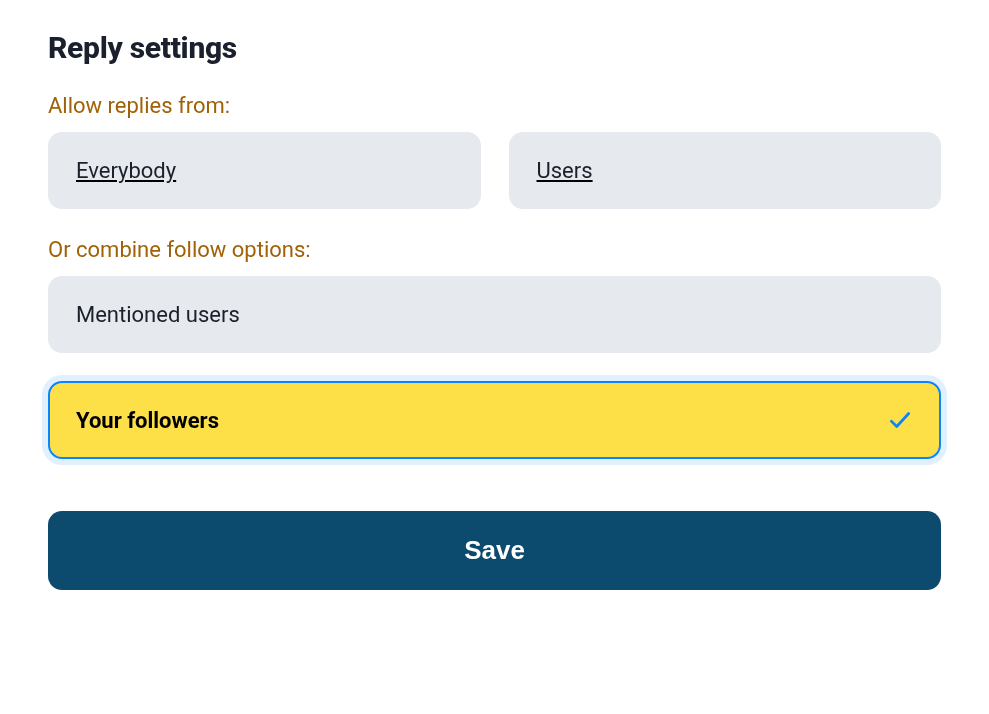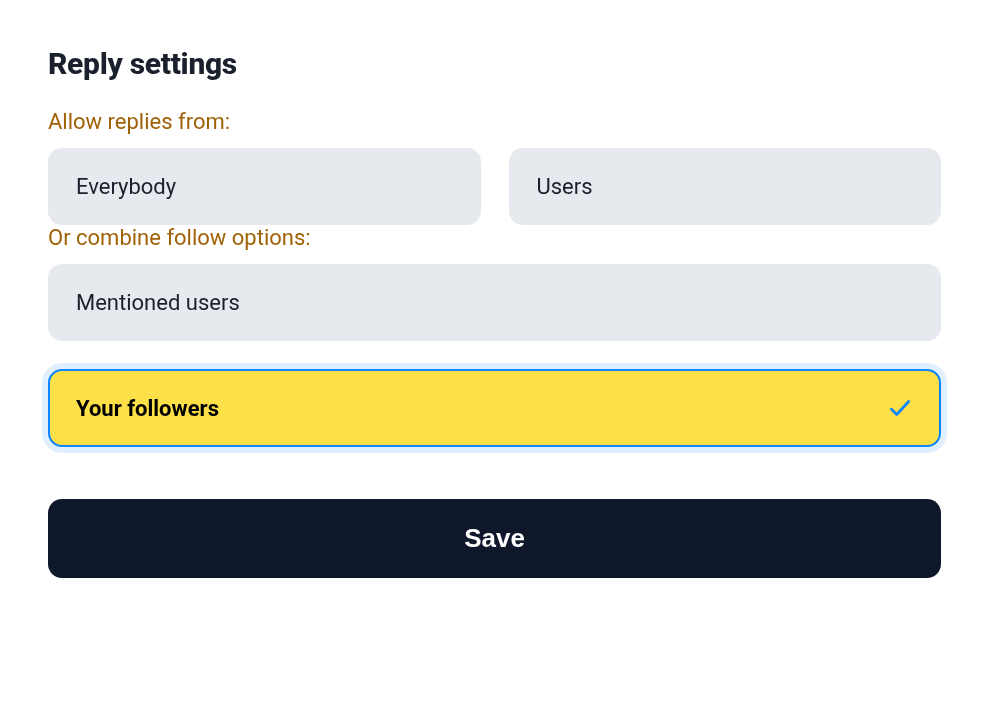--- a/index.html
+++ b/index.html
@@ -12,30 +12,31 @@
       background: #ffffff;
       padding: 30px 48px;
       width: 989px;
     }
     .heading {
       font-size: 30px;
       font-weight: 800;
       color: #1a202c;
       margin-bottom: 28px;
       letter-spacing: -0.3px;
-      margin-top: 16px;
     }
     .section-label {
       font-size: 22px;
       color: #a16207;
       margin-bottom: 14px;
     }
     .two-col {
       display: flex;
       gap: 28px;
+      margin-bottom: 28px;
+      text-decoration: underline;
     }
     .two-col .option {
       flex: 1;
     }
     .option {
       background: #e6e9ed;
       border-radius: 14px;
       padding: 24px 26px;
       font-size: 22px;
       color: #1a202c;
@@ -60,21 +61,21 @@
       width: 26px;
       height: 26px;
       stroke: #0a85ff;
       stroke-width: 2.5;
       fill: none;
       stroke-linecap: round;
       stroke-linejoin: round;
     }
     .save-btn {
       width: 100%;
-      background: #0f172a;
+      background: #0c4a6e;
       color: #ffffff;
       font-size: 26px;
       font-weight: 700;
       border: none;
       border-radius: 14px;
       padding: 24px;
       cursor: pointer;
       margin-top: 24px;
     }
   </style>

